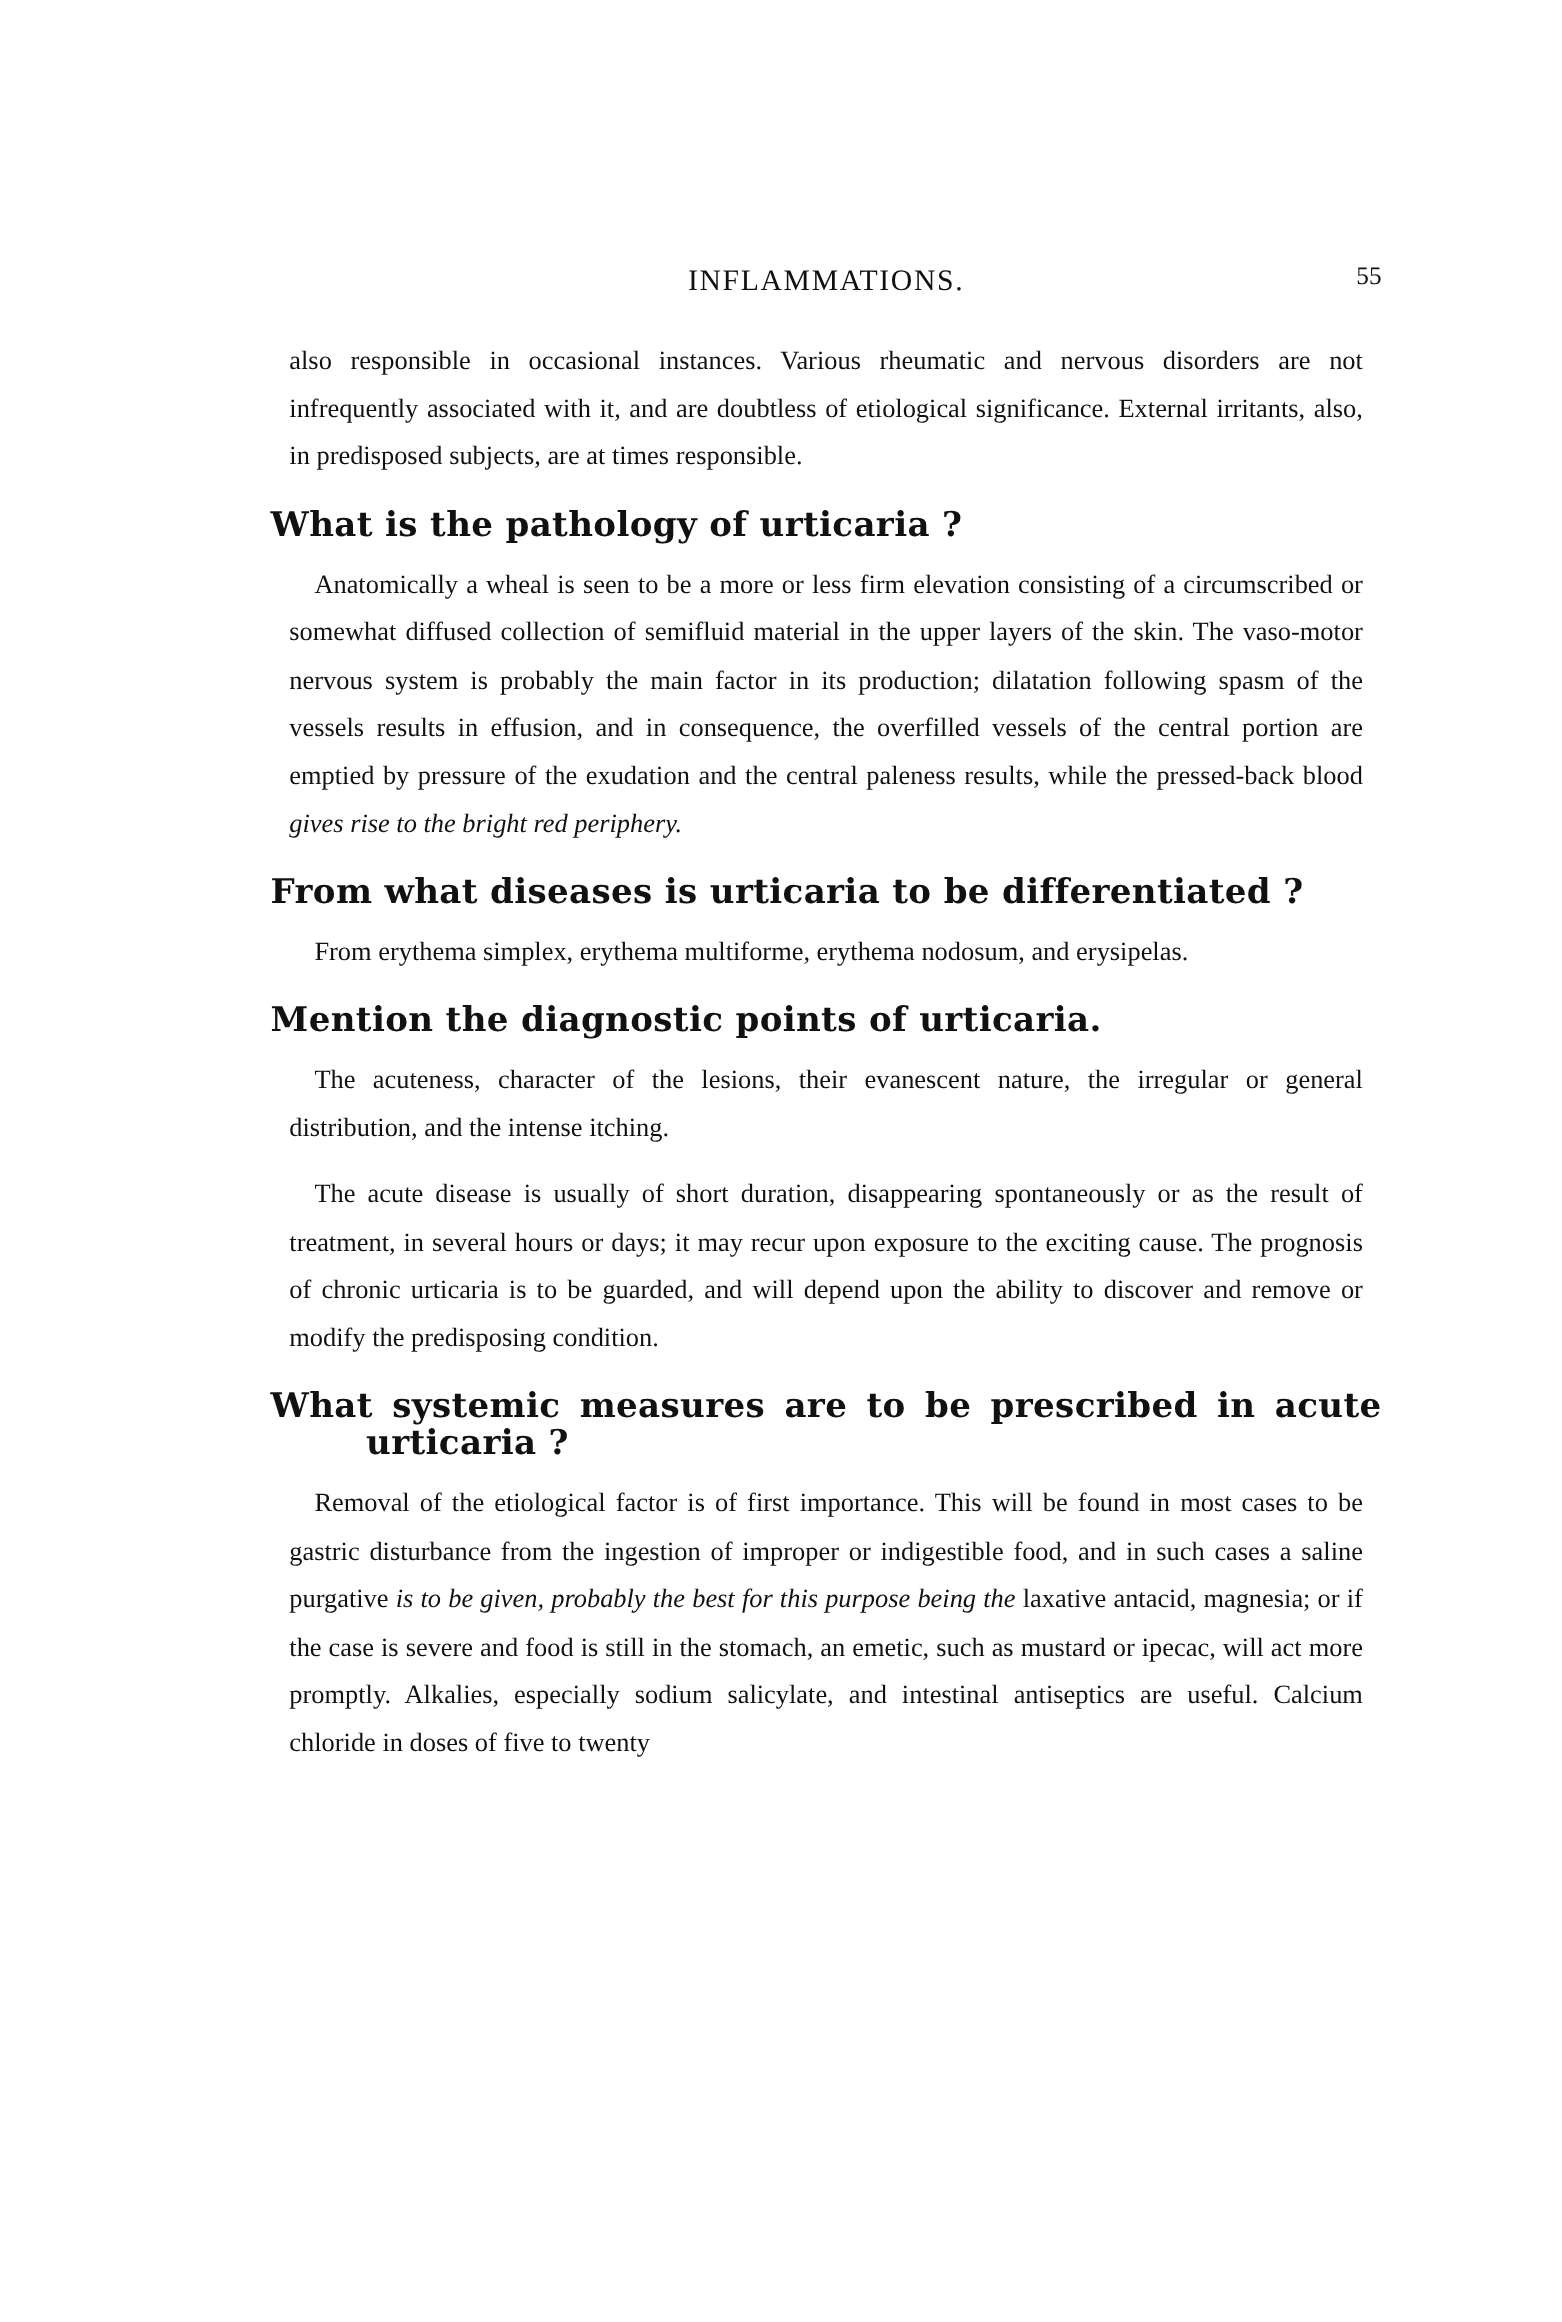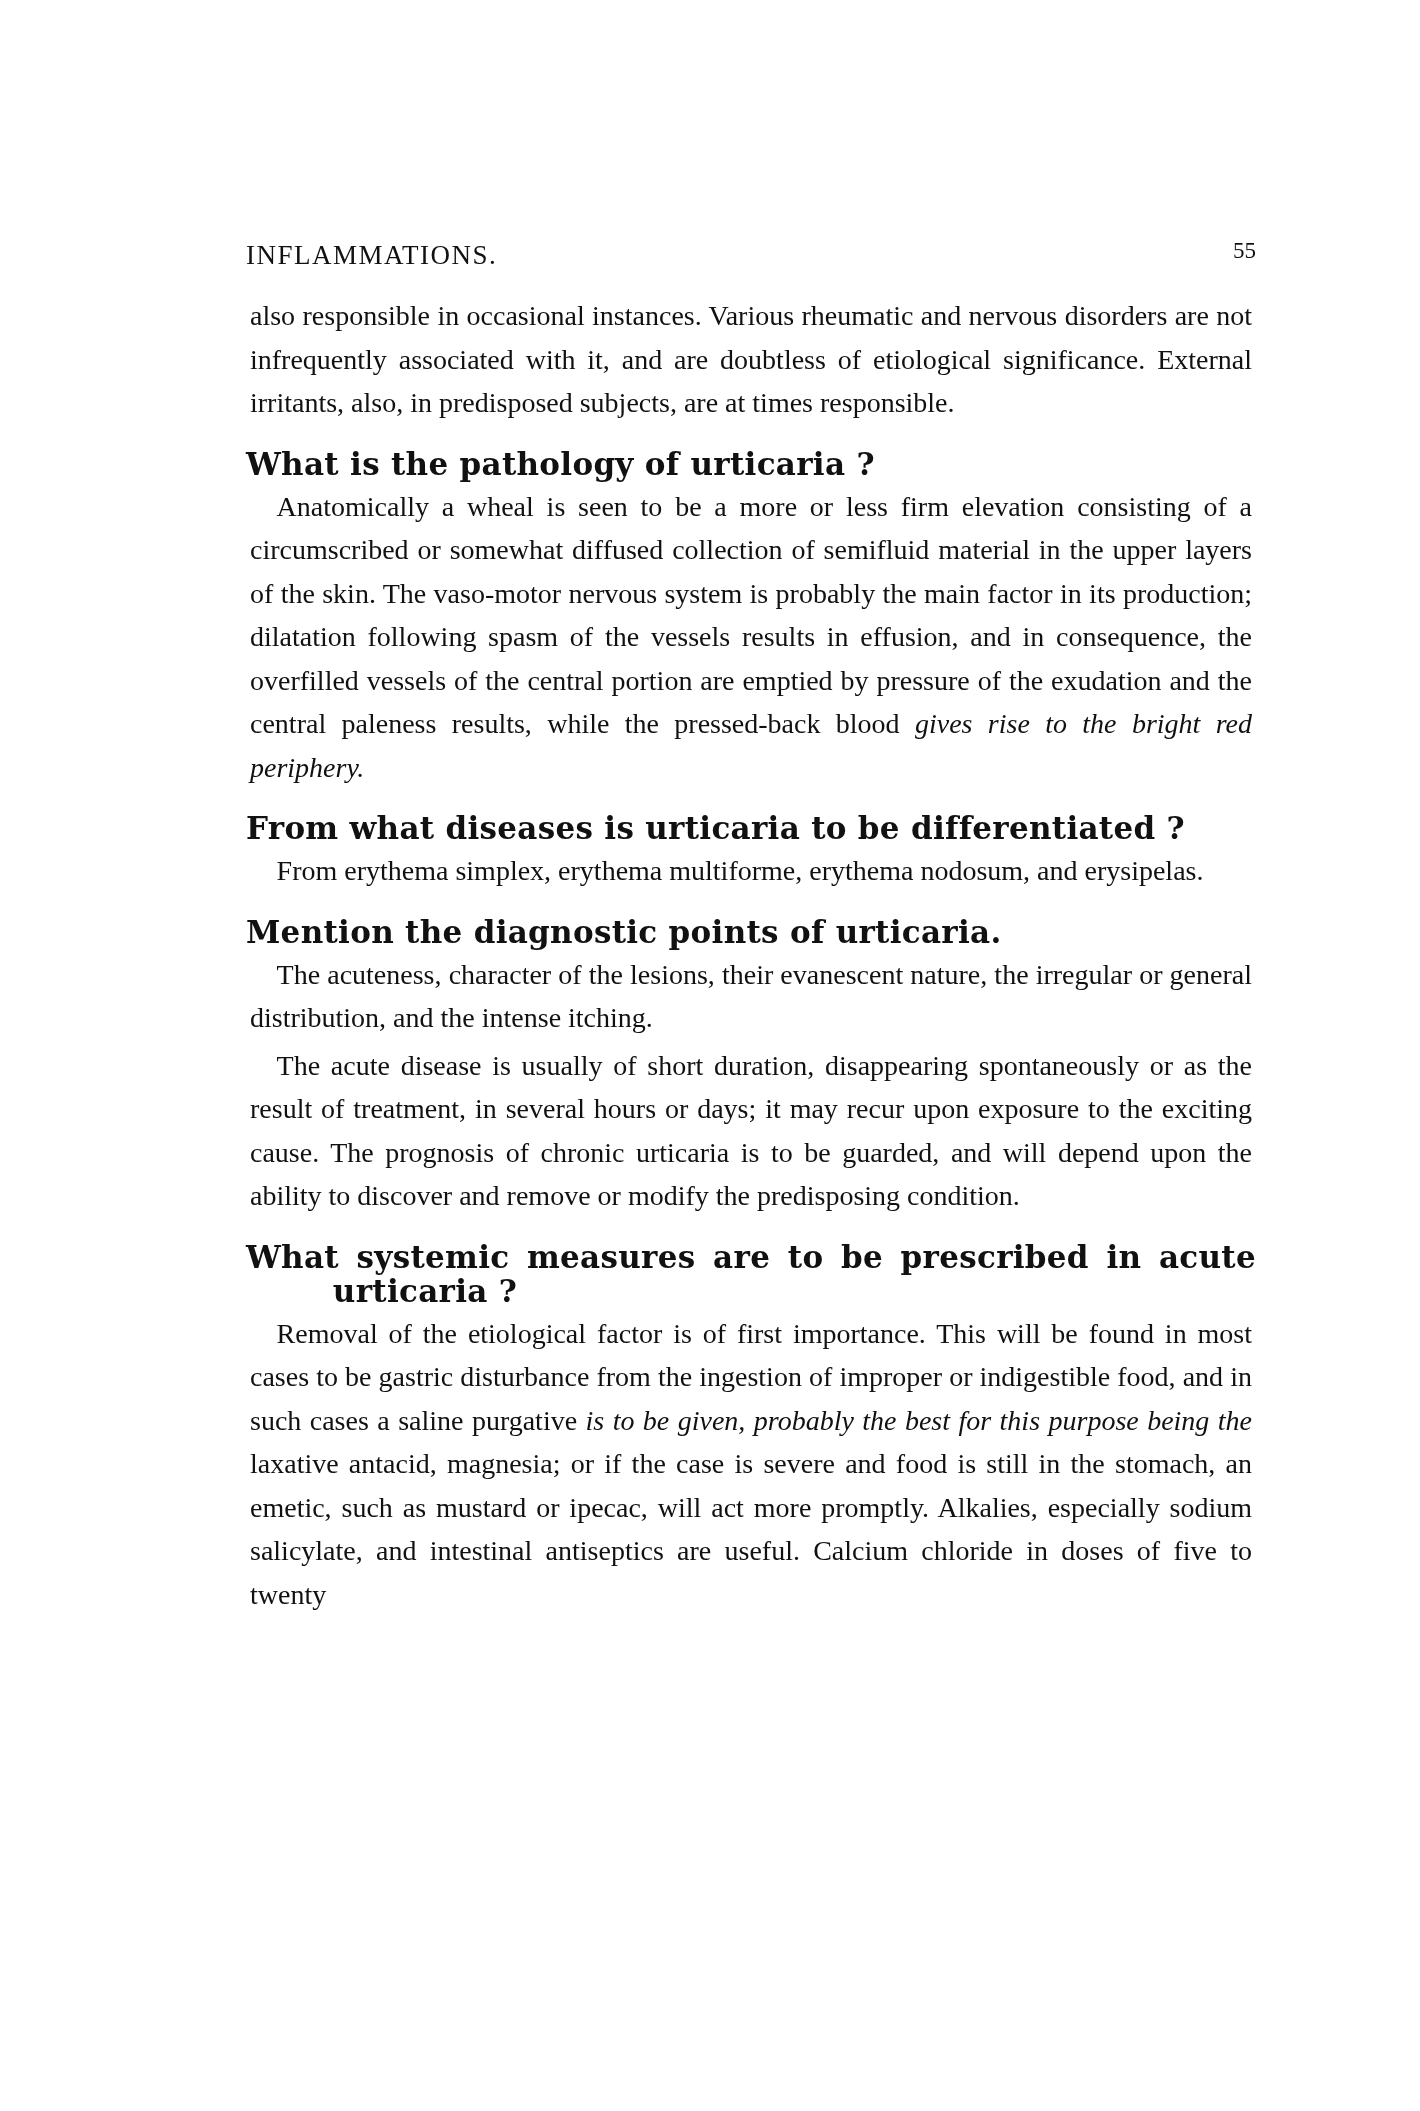--- a/index.html
+++ b/index.html
@@ -2,24 +2,24 @@
 <html><head>
 <meta charset="utf-8">
 <style>
   html, body { margin: 0; padding: 0; background: #ffffff; }
   body { width: 1420px; height: 2111px; position: relative; overflow: hidden; color: #111; }
   .page {
     position: absolute; left: 246px; top: 240px; width: 1010px;
     font-family: "Liberation Serif", "DejaVu Serif", serif;
   }
   .running-head { position: relative; height: 50px; font-size: 27px; letter-spacing: 1.5px; }
-  .running-head .title { position: absolute; left: 0; right: 0; text-align: left; top: 0; }
+  .running-head .title { position: absolute; left: 0; right: 0; text-align: center; top: 0; }
   .running-head .folio { position: absolute; right: 0; top: -2px; font-size: 23px; letter-spacing: 0; }
   p.body {
-    margin: 4px; font-size: 28px; line-height: 43.5px; text-align: justify;
+    margin: 17px; font-size: 24px; line-height: 43.5px; text-align: justify;
     text-align-last: left; hyphens: manual;
   }
   p.body.indent { text-indent: 0.95em; }
   .q {
     margin: 22px 0 2px 0; font-family: "DejaVu Serif", "Liberation Serif", serif;
     font-weight: bold; font-size: 31px; line-height: 34px; letter-spacing: 0.3px;
   }
   .q.wrap { padding-left: 2.8em; text-indent: -2.8em; text-align: justify; text-align-last: left; }
   .first-para { margin-top: 0; }
   i { font-style: italic; }

